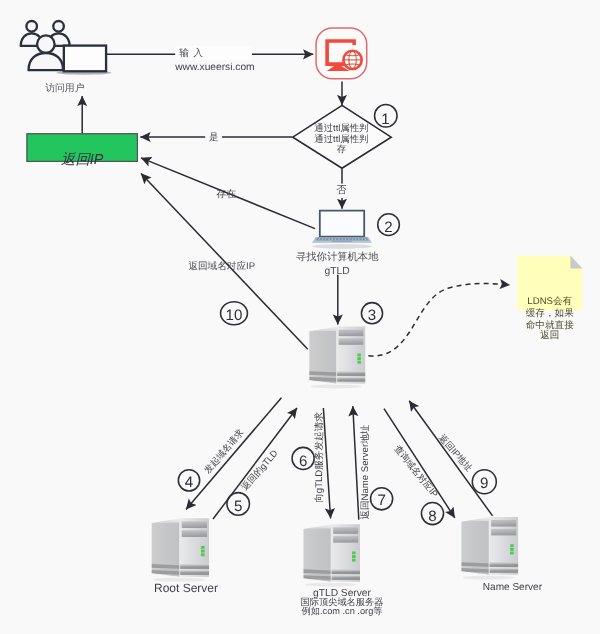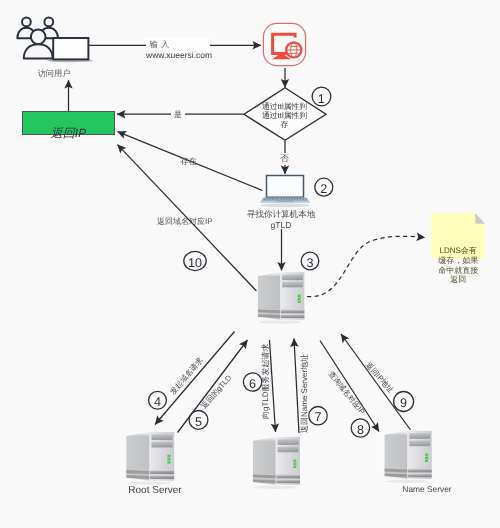--- a/index.html
+++ b/index.html
@@ -194,20 +194,25 @@
   </svg>
 
   <svg class="layer" viewBox="0 0 500 528">
     <use href="#srv" x="119.49" y="431.2" width="56.81" height="51.09"></use>
   </svg>
   <div class="cap" style="left:115px;top:485px;width:80px;font-size:10px;color:#3f3f47;">Root Server</div>
 
   <svg class="layer" viewBox="0 0 500 528">
     <use href="#srv" x="245.81" y="436.2" width="56.59" height="50.27"></use>
   </svg>
+  <div class="cap" style="left:225px;top:489.5px;width:120px;font-size:8.5px;color:#3f3f47;line-height:8.2px;">
+    <div>gTLD Server</div>
+    <div style="font-size:7.7px">国际顶尖域名服务器</div>
+    <div style="font-size:7.7px">例如.com .cn .org等</div>
+  </div>
 
   <svg class="layer" viewBox="0 0 500 528">
     <use href="#srv" x="377.75" y="430.1" width="56.05" height="50.47"></use>
   </svg>
   <div class="cap" style="left:387px;top:485px;width:80px;font-size:8.4px;color:#3f3f47;">Name Server</div>
 
   <div style="position:absolute;left:146px;top:37.5px;width:64px;height:12.3px;background:#fdfdfd;text-align:left;font-size:7.8px;line-height:10px;color:#4a4a52;">
     <div style="font-size:8.2px;padding-top:2px;letter-spacing:3.4px;text-indent:3.4px;">输入</div>
     <div style="font-size:8.5px;color:#3d3d45;line-height:10px;">www.xueersi.com</div>
   </div>

